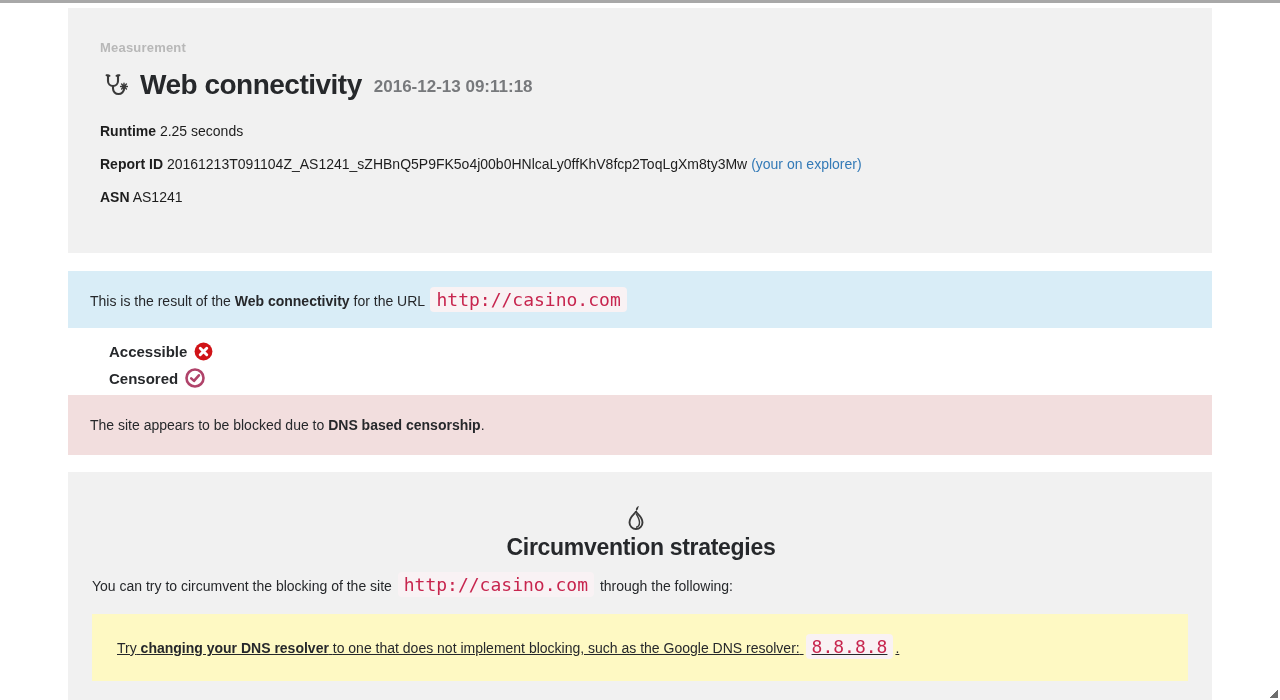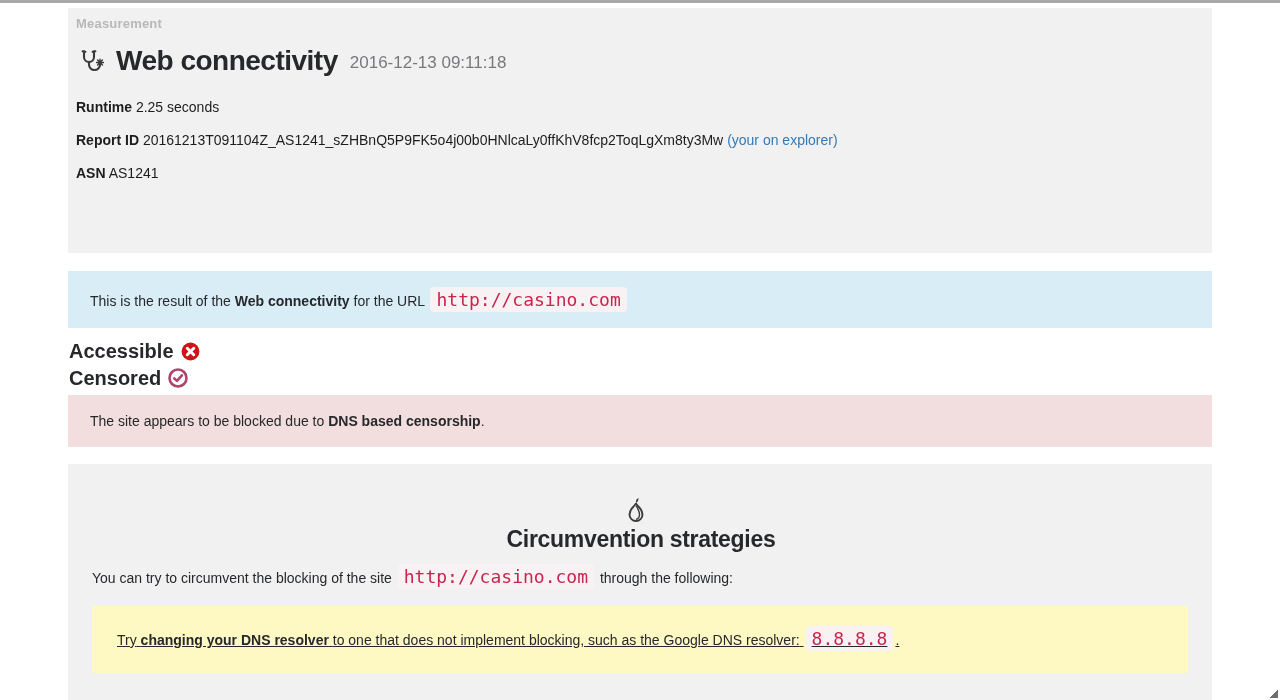--- a/index.html
+++ b/index.html
@@ -6,50 +6,50 @@
   html, body { margin: 0; padding: 0; }
   body {
     width: 1280px; height: 700px; overflow: hidden; position: relative;
     background: #fff; color: var(--text_dark);
     font-family: "Liberation Sans", sans-serif; font-size: 14px;
   }
   .topbar { height: 3px; width: 100%; background: var(--topbar_gray); }
   .container { width: 1144px; margin-left: 68px; }
 
   .panel { background: var(--panel_bg); }
-  .panel-measurement { margin-top: 5px; height: 245px; padding: 8px; }
+  .panel-measurement { margin-top: 5px; height: 245px; padding: 32px; }
 
   .section-label {
     font-size: 13px; font-weight: bold; color: var(--muted_label); margin: 0 0 12px 0;
     letter-spacing: .2px;
   }
   .title-row { display: flex; align-items: center; margin: 14px 0 0 2px; }
   .test-icon { width: 26px; height: 26px; display: inline-flex; margin-right: 12px; }
   h1.test-name { font-size: 28px; line-height: 32px; margin: 0; color: var(--text_dark); letter-spacing: -0.5px; }
-  .timestamp { font-size: 17px; font-weight: normal; color: var(--timestamp_gray); margin-left: 12px; position: relative; top: 2px; }
+  .timestamp { font-size: 17px; font-weight: bold; color: var(--timestamp_gray); margin-left: 12px; position: relative; top: 2px; }
 
   .meta { margin-top: 21px; }
   .meta-row { margin: 15px 0 12px 0; line-height: 18px; color: #1d1d1d; }
   .meta-row b { font-weight: bold; }
 
   a { color: var(--link_blue); text-decoration: none; cursor: pointer; }
 
   .alert { width: 100%; display: flex; align-items: center; padding: 0 22px; }
   .alert-info { background: var(--info_bg); height: 57px; margin-top: 18px; }
-  .alert-danger { background: var(--danger_bg); height: 52px; margin-top: 4px; }
+  .alert-danger { background: var(--danger_bg); height: 60px; margin-top: 4px; }
 
   code.inline-code {
     font-family: "DejaVu Sans Mono", "Liberation Mono", monospace;
     font-size: 18px; color: var(--code_red); background: var(--code_bg);
     padding: 2px 6px; border-radius: 4px; margin: 0 2px;
   }
 
   .status-rows { margin-top: 13px; padding-left: 1px; }
   .status-row { display: flex; align-items: center; height: 20px; margin-bottom: 7px; }
-  .status-row b { font-size: 20px; margin-right: 7px; }
+  .status-row b { font-size: 15px; margin-right: 7px; margin-left: 40px; }
   .status-icon { display: inline-flex; }
 
   .panel-circumvention { margin-top: 17px; height: 280px; padding: 32px 24px 20px 24px; }
   .title-row2 { display: flex; align-items: center; margin-left: 2px; flex-direction: column; }
   .onion-wrap { width: 24px; height: 28px; display: inline-flex; margin-right: 11px; }
   h2.circ-title { font-size: 23px; line-height: 30px; margin: 0; color: var(--text_dark); letter-spacing: -0.3px; }
   .intro { margin: 13px 0 0 0; line-height: 19px; }
 
   .card {
     background: #fef9c3; margin-top: 18px; padding: 22px 25px; width: 100%; text-decoration: underline;

